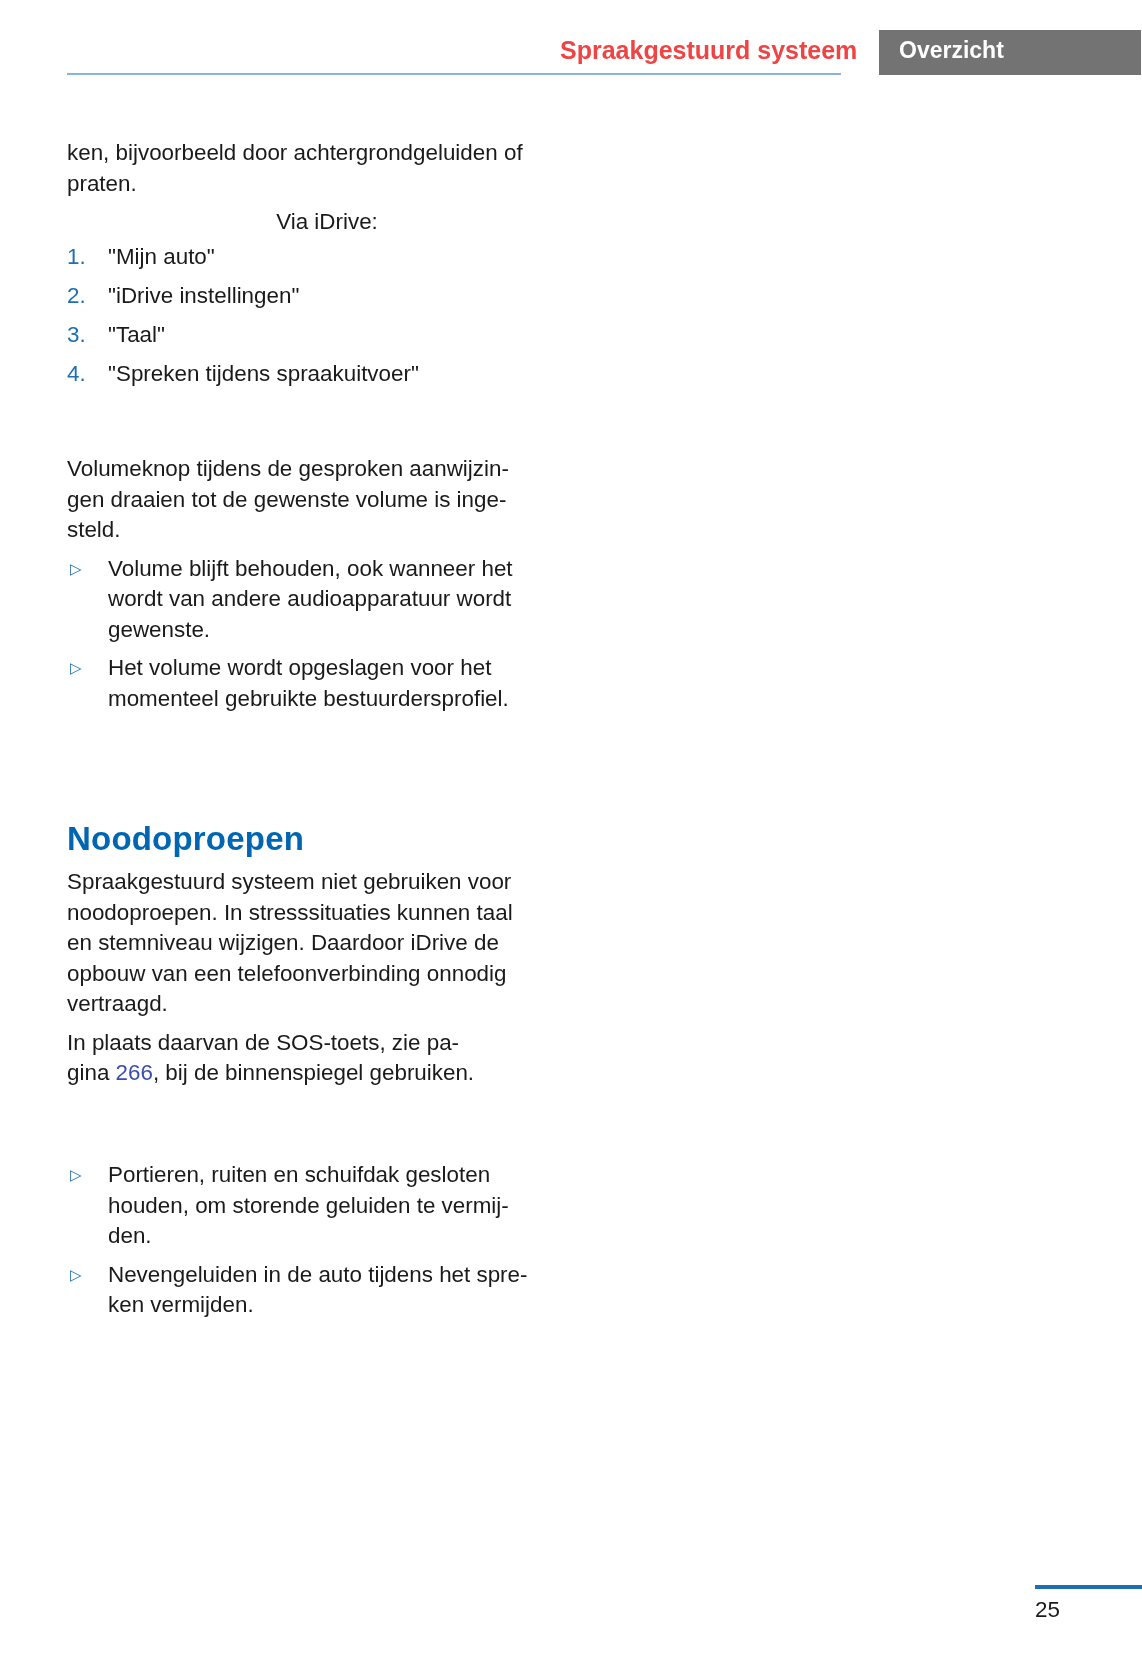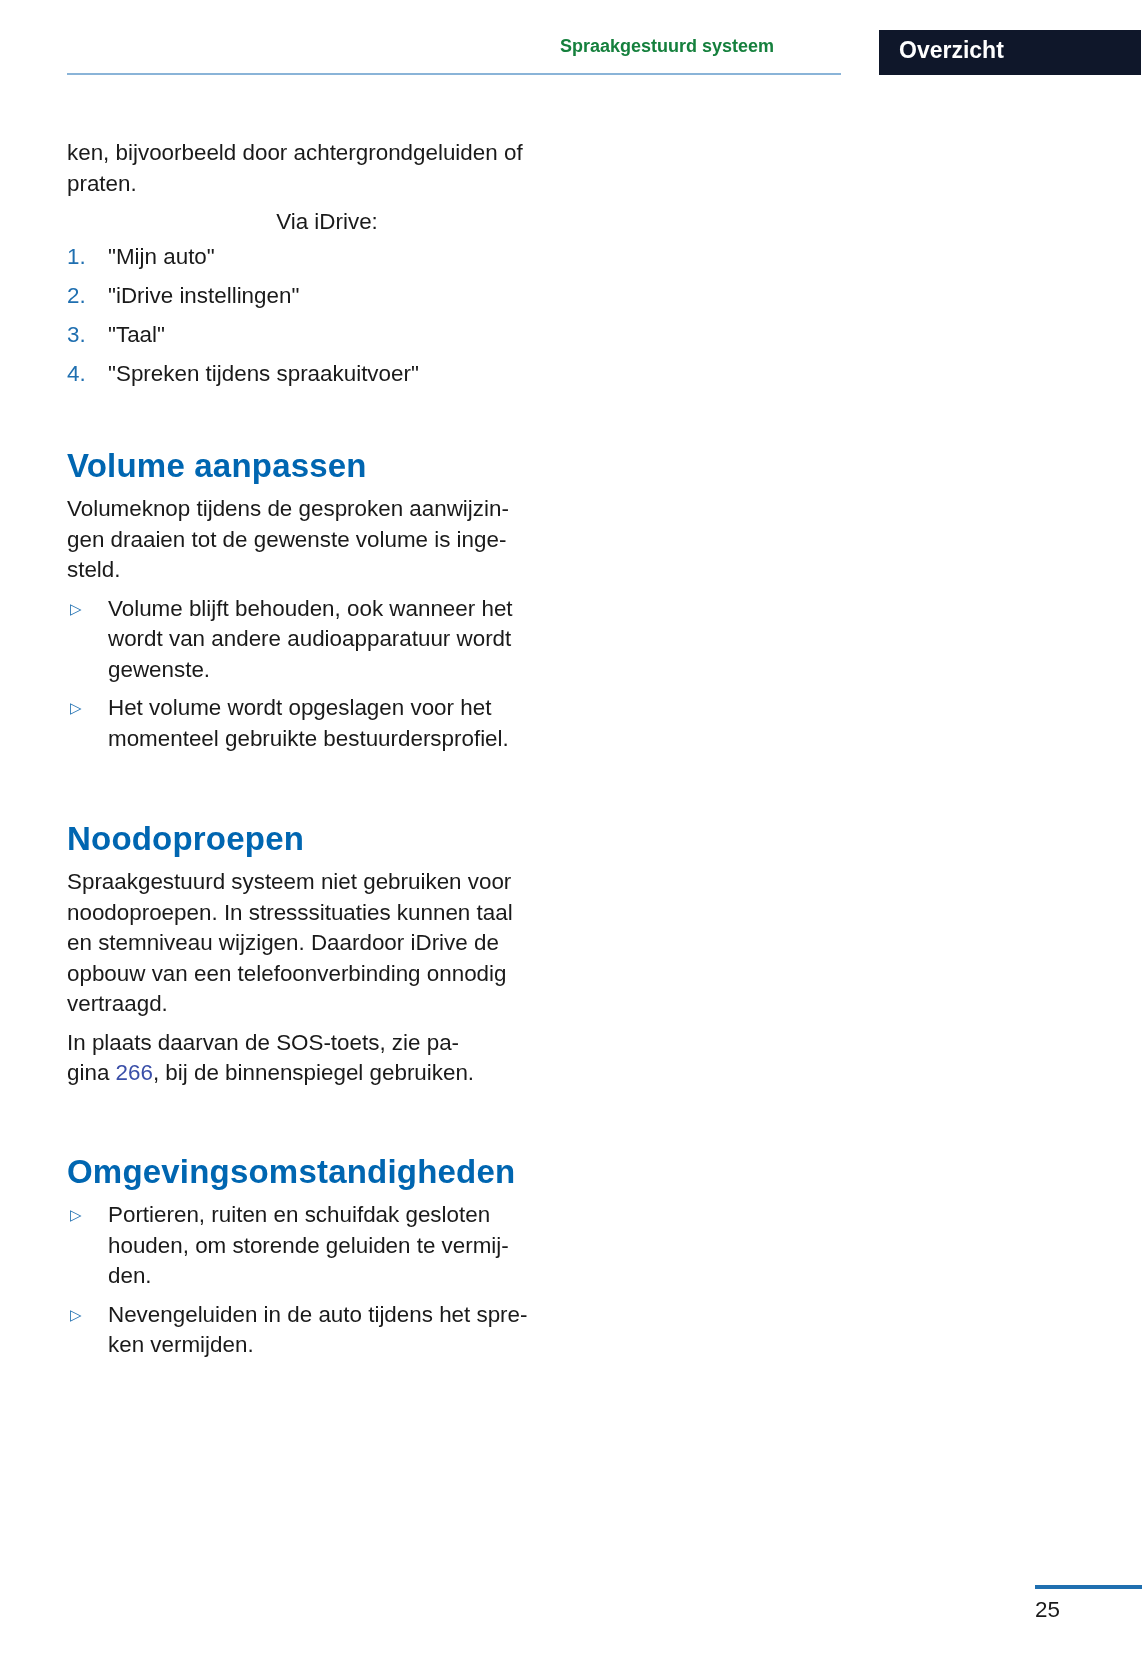--- a/index.html
+++ b/index.html
@@ -1,21 +1,21 @@
 <!DOCTYPE html>
 <html><head>
 <meta charset="utf-8">
 <style>
   html, body { margin: 0; padding: 0; background: #ffffff; }
   body { width: 1142px; height: 1654px; position: relative; overflow: hidden;
          font-family: "Liberation Sans", "DejaVu Sans", sans-serif; color: #1a1a1a; }
   .hdr-line { position: absolute; left: 67px; top: 73px; width: 774px; height: 2px; background: #8ab4d8; }
   .hdr-section { position: absolute; left: 560px; top: 36px; width: 270px; text-align: left;
-                 font-size: 18px; font-weight: bold; color: #15803d; white-space: nowrap; }
-  .hdr-box { position: absolute; left: 879px; top: 30px; width: 262px; height: 45px; background: #0f172a; }
+                 font-size: 25px; font-weight: bold; color: #ef4444; white-space: nowrap; }
+  .hdr-box { position: absolute; left: 879px; top: 30px; width: 262px; height: 45px; background: #737373; }
   .hdr-box span { position: absolute; left: 20px; top: 7px; font-size: 23px; font-weight: bold; color: #ffffff; }
   .col { position: absolute; left: 67px; width: 520px; }
   .p { font-size: 22.4px; line-height: 30.5px; margin: 0; }
   .h { font-size: 33px; font-weight: bold; color: #0066b1; margin: 0; line-height: 40px; letter-spacing: 0.2px; }
   .num-item { position: relative; height: 39px; font-size: 22.4px; line-height: 30px; }
   .num-item .n { position: absolute; left: 0; top: 0; color: #1f6fb0; }
   .num-item .t { position: absolute; left: 41px; top: 0; }
   .bul { position: relative; padding-left: 41px; font-size: 22.4px; line-height: 30.5px; margin: 0; }
   .bul .tri { position: absolute; left: 3px; top: 0; color: #1f6fb0; font-size: 15px; }
   .link { color: #3a4fa8; }
@@ -50,21 +50,20 @@
     <span class="n">3.</span>
     <span class="t">"Taal"</span>
   </div>
   <div class="num-item">
     <span class="n">4.</span>
     <span class="t">"Spreken tijdens spraakuitvoer"</span>
   </div>
 </div>
 
 <div class="col" style="top:446px;">
-  <h2 class="h">Volume aanpassen</h2>
   <div style="margin-top:8px;">
     <p class="p">Volumeknop tijdens de gesproken aanwijzin-</p>
     <p class="p">gen draaien tot de gewenste volume is inge-</p>
     <p class="p">steld.</p>
   </div>
   <div class="bul" style="margin-top:8px;">
     <span class="tri">▷</span>
     <div>Volume blijft behouden, ook wanneer het</div>
     <div>wordt van andere audioapparatuur wordt</div>
     <div>gewenste.</div>
@@ -85,21 +84,20 @@
     <p class="p">opbouw van een telefoonverbinding onnodig</p>
     <p class="p">vertraagd.</p>
   </div>
   <div style="margin-top:8px;">
     <p class="p">In plaats daarvan de SOS-toets, zie pa-</p>
     <p class="p"><span>gina </span><span class="link">266</span><span>, bij de binnenspiegel gebruiken.</span></p>
   </div>
 </div>
 
 <div class="col" style="top:1152px; width:560px;">
-  <h2 class="h">Omgevingsomstandigheden</h2>
   <div class="bul" style="margin-top:8px;">
     <span class="tri">▷</span>
     <div>Portieren, ruiten en schuifdak gesloten</div>
     <div>houden, om storende geluiden te vermij-</div>
     <div>den.</div>
   </div>
   <div class="bul" style="margin-top:8px;">
     <span class="tri">▷</span>
     <div>Nevengeluiden in de auto tijdens het spre-</div>
     <div>ken vermijden.</div>

